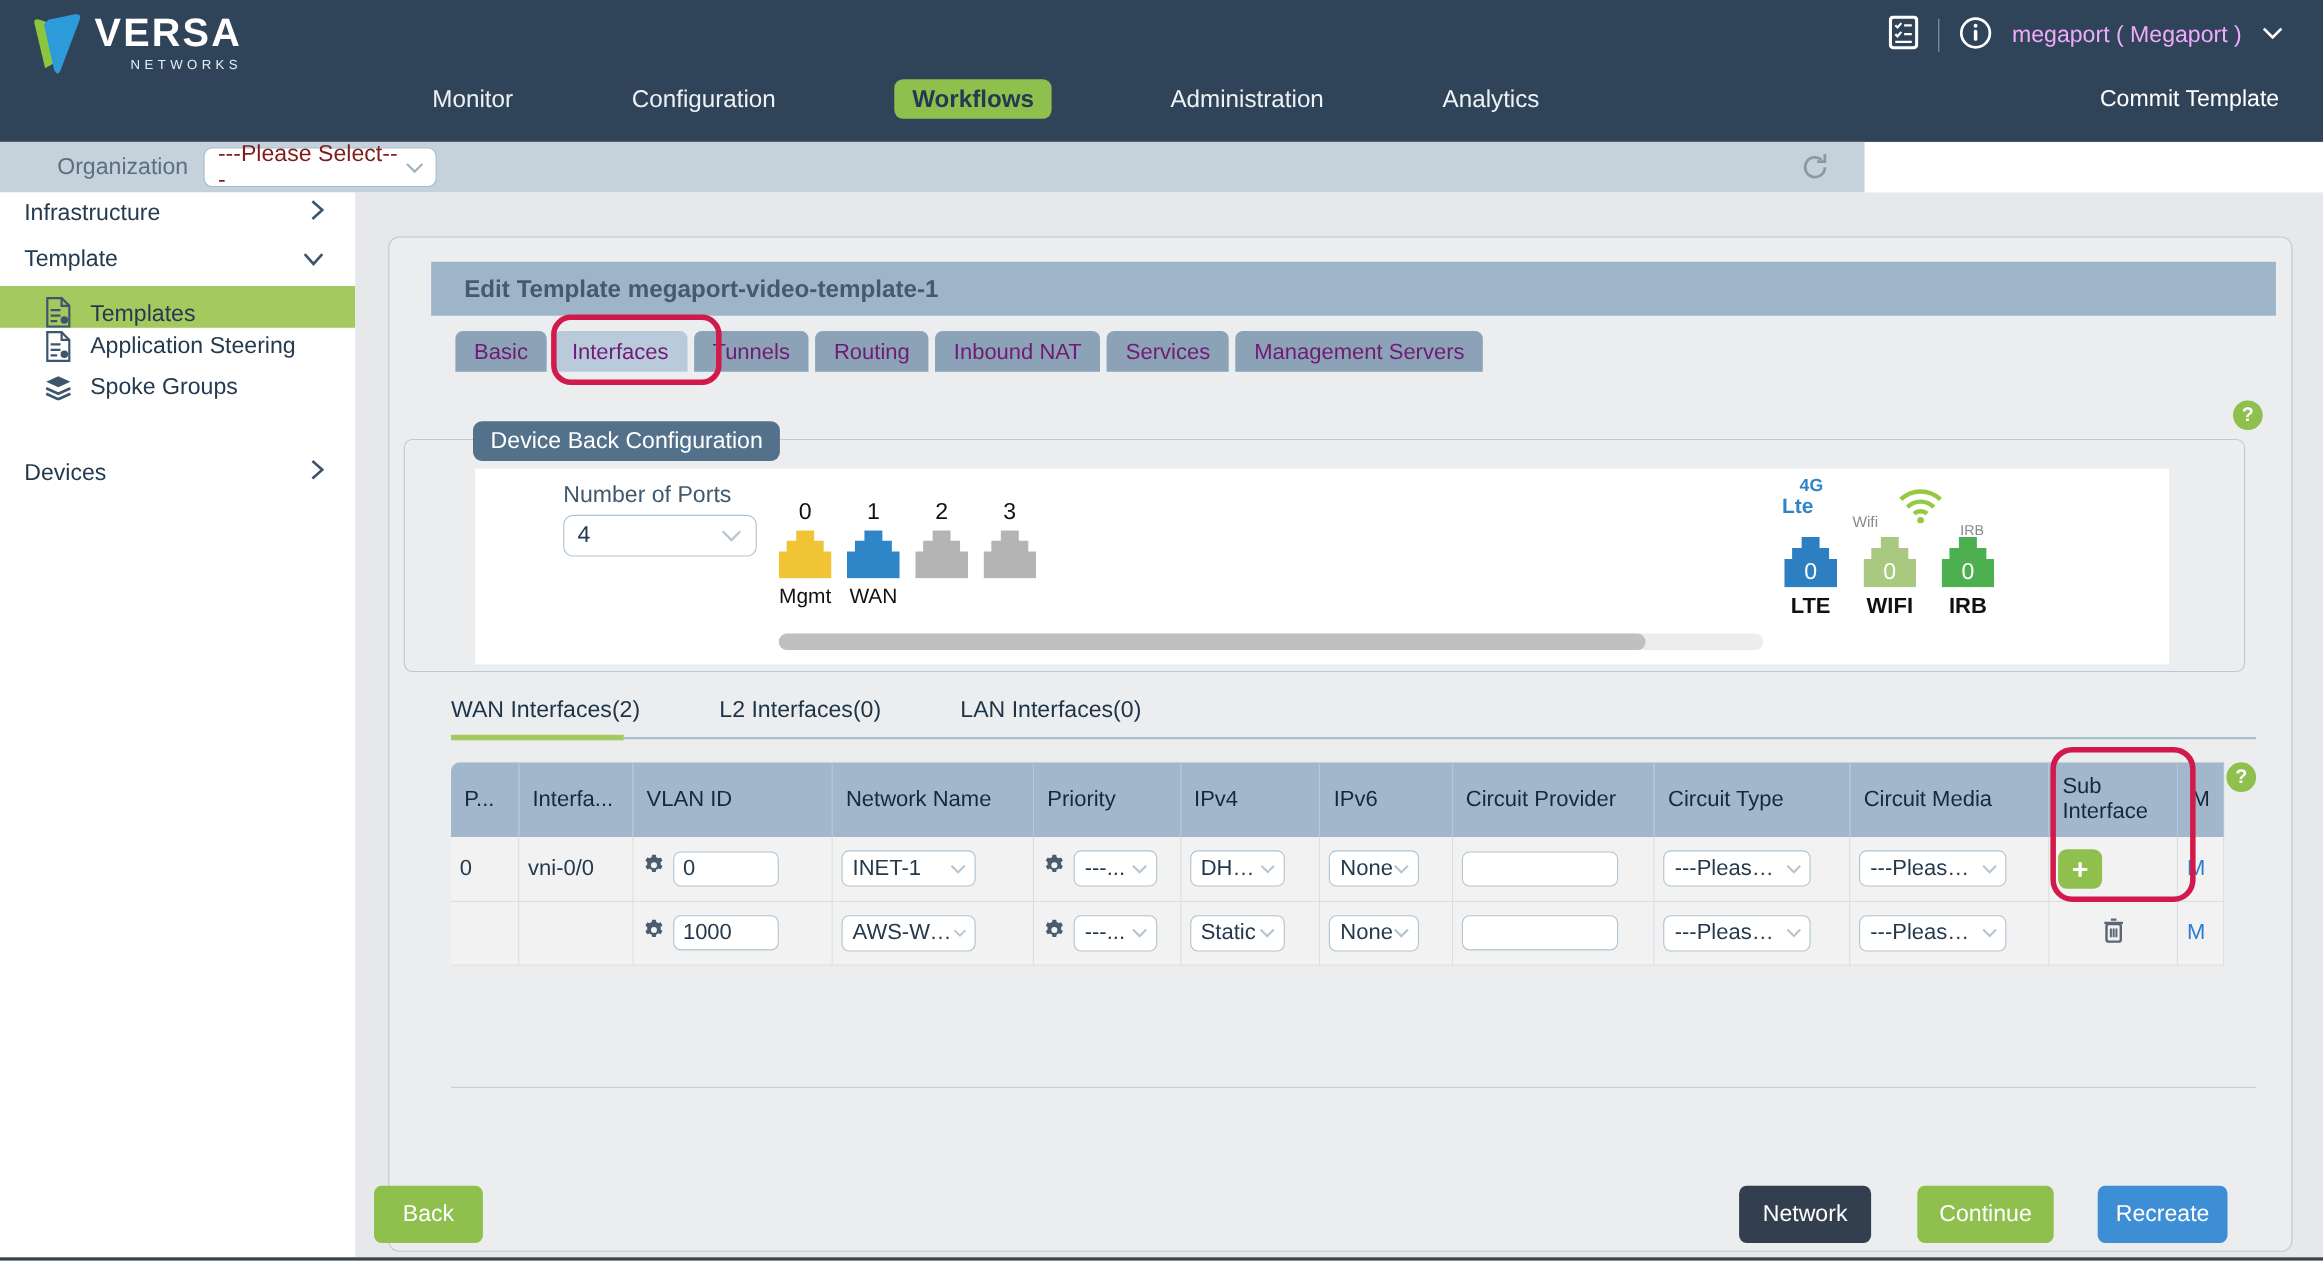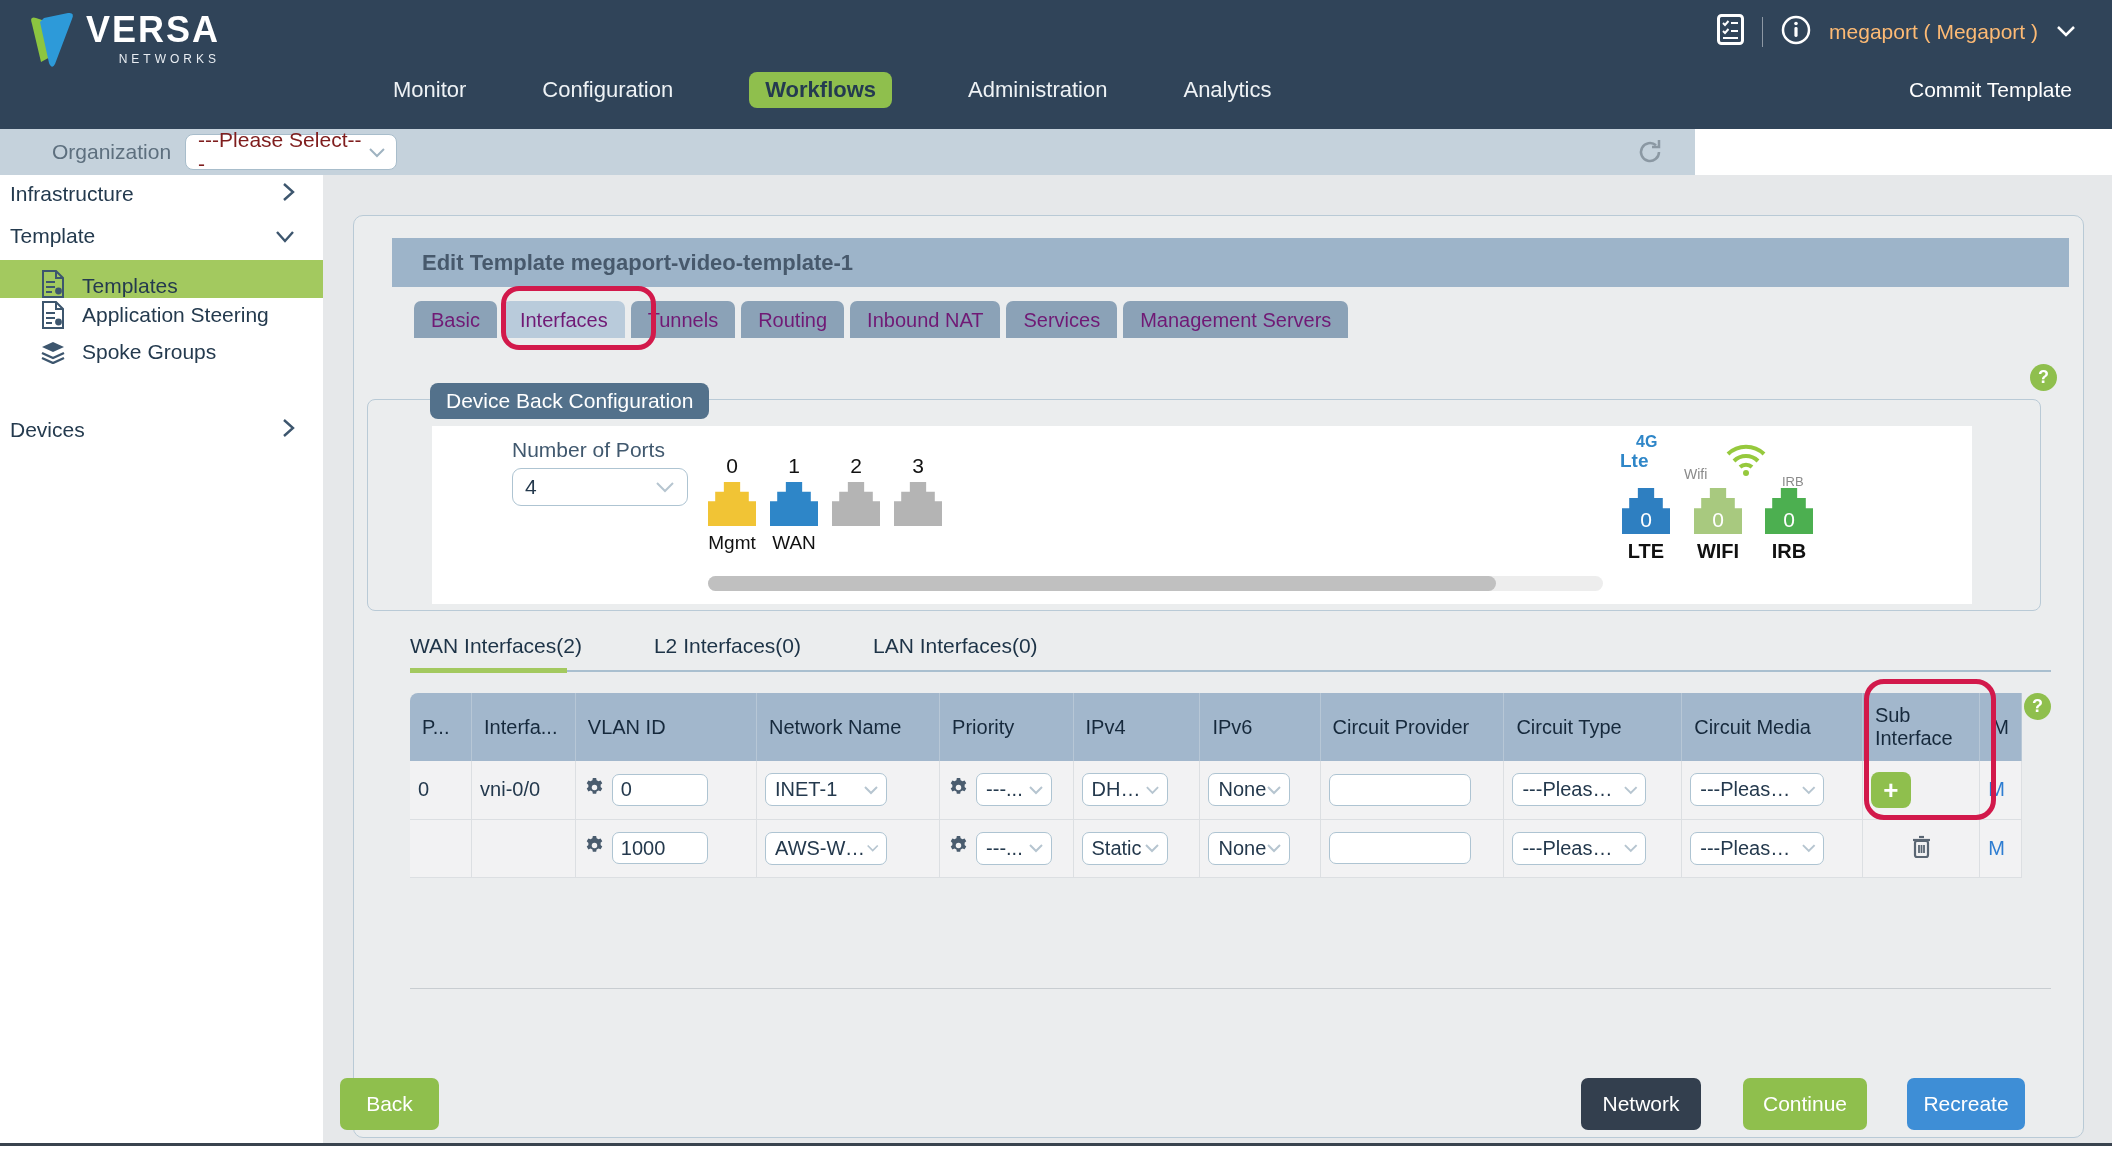--- a/index.html
+++ b/index.html
@@ -6,39 +6,39 @@
   html,body { background:#fff; }
   body { font-family:"Liberation Sans","DejaVu Sans",sans-serif; }
   .screen { position:relative; width:2112px; height:1152px; overflow:hidden; background:#fff; }
 
   
   .topbar { position:absolute; left:0; top:0; width:2112px; height:129px; background:#304459; }
   .logo { position:absolute; left:28px; top:10px; display:flex; align-items:flex-start; gap:10px; }
   .logo-text { color:#fff; }
   .logo-versa { font-size:36px; font-weight:700; letter-spacing:2px; line-height:40px; }
   .logo-networks { font-size:12px; letter-spacing:4px; text-align:right; margin-top:2px; color:#e8edf2; }
-  .mainnav { position:absolute; left:393px; top:72px; display:flex; align-items:center; gap:76px; }
+  .mainnav { position:absolute; left:393px; top:72px; display:flex; align-items:center; gap:108px; }
   .nav-item { color:#eef2f5; font-size:22px; cursor:pointer; }
   .nav-item.active { background:#8fbf4d; color:#243a50; font-weight:700; padding:5px 16px; border-radius:8px; }
   .commit { position:absolute; right:40px; top:78px; color:#fff; font-size:21px; }
   .top-icons { position:absolute; right:36px; top:14px; display:flex; align-items:center; gap:18px; color:#fff; }
   .top-divider { width:1px; height:30px; background:rgba(255,255,255,.45); }
-  .user-label { color:#fdba74; font-size:21px; }
+  .user-label { color:#f0abfc; font-size:21px; }
 
   
   .orgbar { position:absolute; left:0; top:129px; width:1695px; height:46px; background:#c5d2dc; display:flex; align-items:center; }
   .org-label { color:#5d6f7e; font-size:21px; margin-left:52px; }
   .org-select { margin-left:14px; width:212px; height:36px; background:#fff; border:1px solid #a8bdcb; border-radius:8px; display:flex; align-items:center; justify-content:space-between; padding:0 10px 0 12px; font-size:21px; color:#7f1d1d; }
   .org-refresh { position:absolute; right:30px; top:8px; }
 
   
   .bodyarea { position:absolute; left:0; top:175px; width:2112px; height:968px; }
   .sidebar { position:absolute; left:0; top:0; width:323px; height:968px; background:#fff; }
   .side-item { position:absolute; left:0; width:323px; height:38px; display:flex; align-items:center; font-size:21px; color:#243a4e; cursor:pointer; }
-  .side-item .lbl { margin-left:10px; }
+  .side-item .lbl { margin-left:22px; }
   .side-item .chev { position:absolute; right:28px; }
   .side-child { position:absolute; left:0; width:323px; height:38px; display:flex; align-items:center; font-size:21px; color:#243a4e; cursor:pointer; }
   .side-child .cicon { margin-left:38px; width:30px; display:flex; justify-content:center; }
   .side-child .lbl { margin-left:14px; }
   .side-child.selected { background:#a3c95f; }
 
   .content { position:absolute; left:323px; top:0; width:1789px; height:968px; background:#e6e8ea; }
   .panel { position:absolute; left:30px; top:40px; width:1731px; height:923px; background:#ebedee; border:1px solid #b9cad6; border-radius:10px; }
 
   .panel-title { position:absolute; left:38px; top:22px; width:1677px; height:49px; background:#9db4c9; color:#47596c; font-weight:700; font-size:22px; display:flex; align-items:center; padding-left:30px; }

